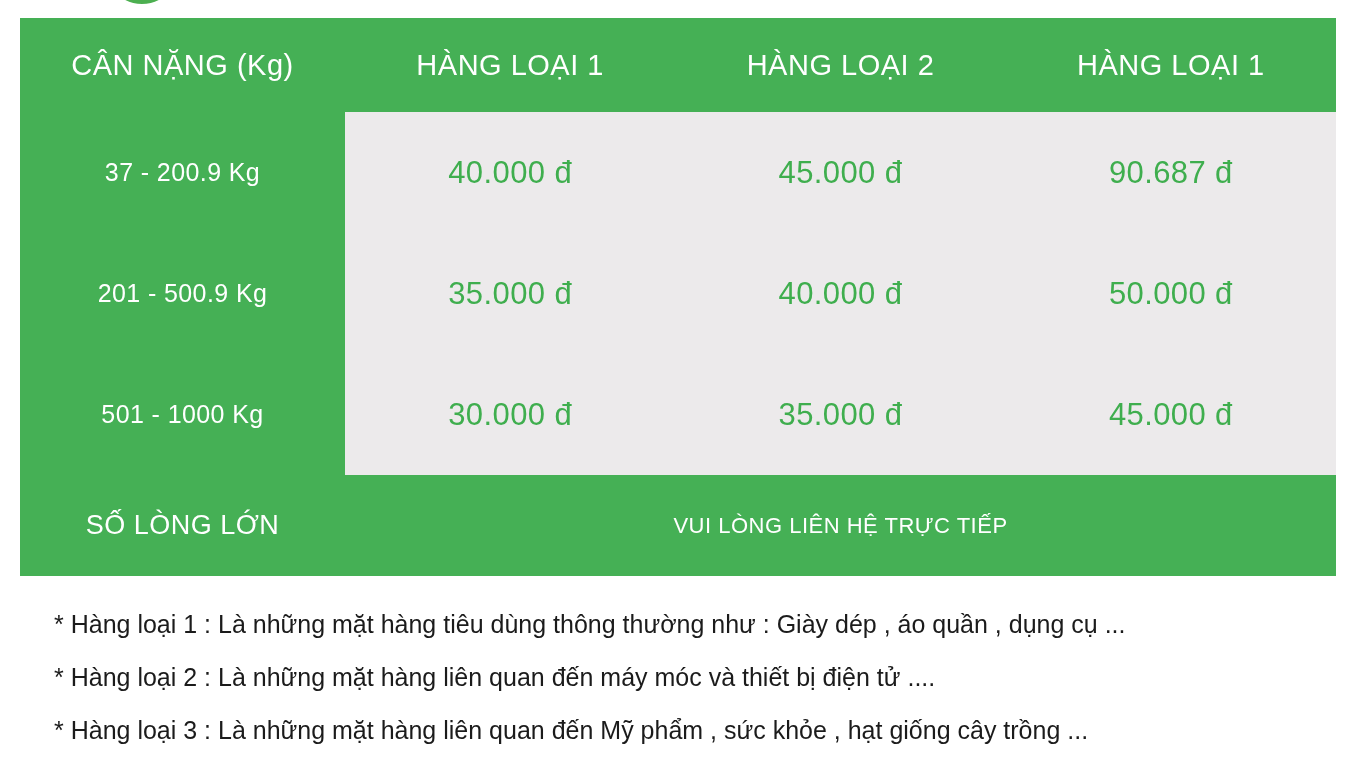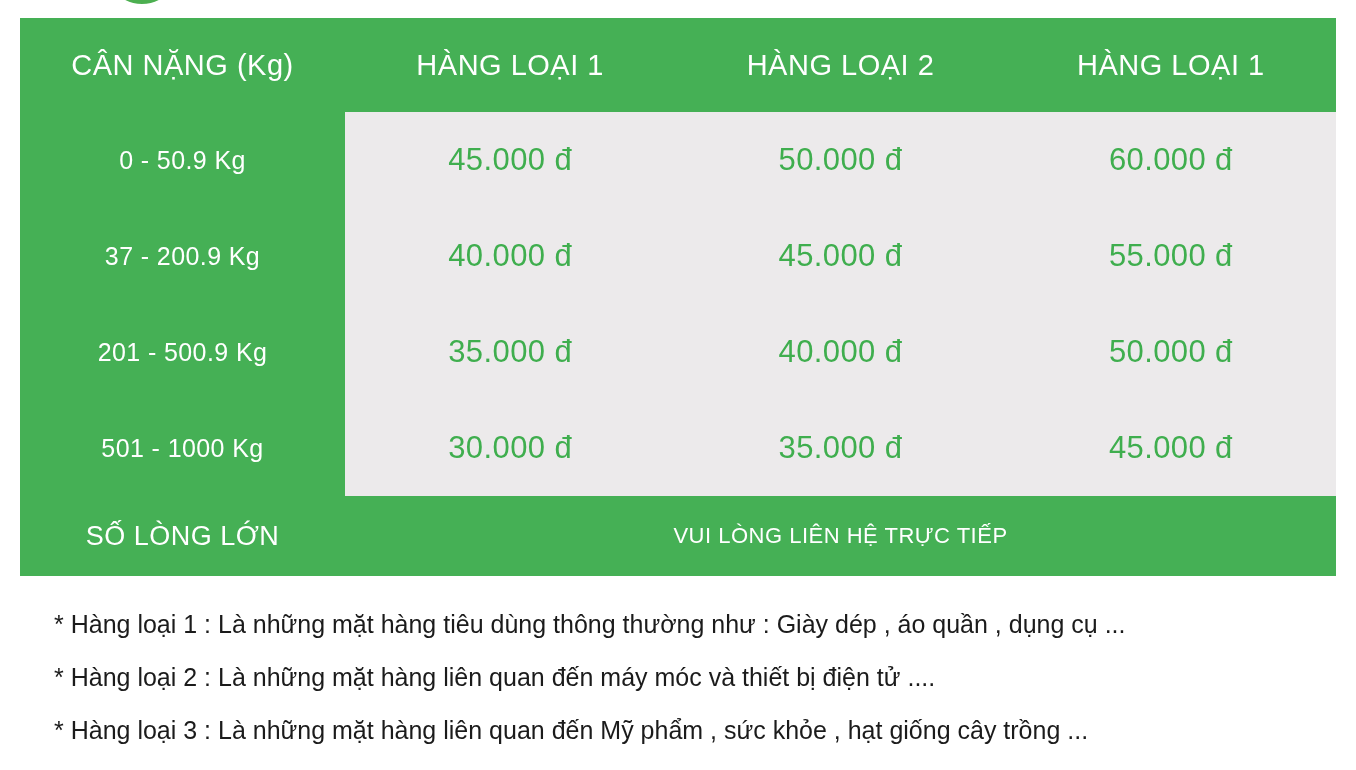--- a/index.html
+++ b/index.html
@@ -137,30 +137,24 @@
       <thead>
         <tr class="head-row">
           <th>CÂN NẶNG (Kg)</th>
           <th>HÀNG LOẠI 1</th>
           <th>HÀNG LOẠI 2</th>
           <th>HÀNG LOẠI 1</th>
         </tr>
       </thead>
       <tbody>
         <tr class="body-row">
-          <td class="cell-weight">0 - 50.9 Kg</td>
-          <td class="cell-price">45.000 đ</td>
-          <td class="cell-price">50.000 đ</td>
-          <td class="cell-price">60.000 đ</td>
-        </tr>
-        <tr class="body-row">
           <td class="cell-weight">37 - 200.9 Kg</td>
           <td class="cell-price">40.000 đ</td>
           <td class="cell-price">45.000 đ</td>
-          <td class="cell-price">55.000 đ</td>
+          <td class="cell-price">90.687 đ</td>
         </tr>
         <tr class="body-row">
           <td class="cell-weight">201 - 500.9 Kg</td>
           <td class="cell-price">35.000 đ</td>
           <td class="cell-price">40.000 đ</td>
           <td class="cell-price">50.000 đ</td>
         </tr>
         <tr class="body-row">
           <td class="cell-weight">501 - 1000 Kg</td>
           <td class="cell-price">30.000 đ</td>

